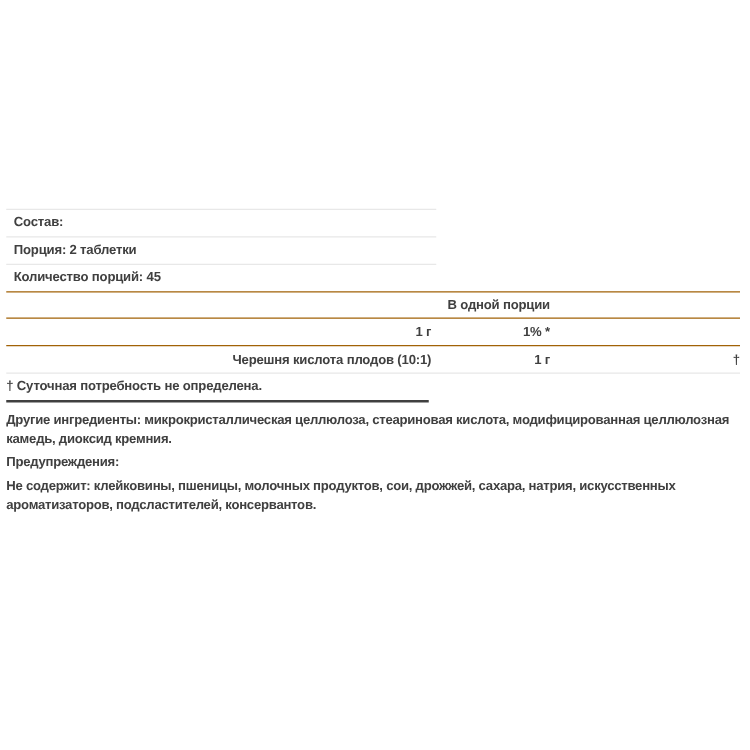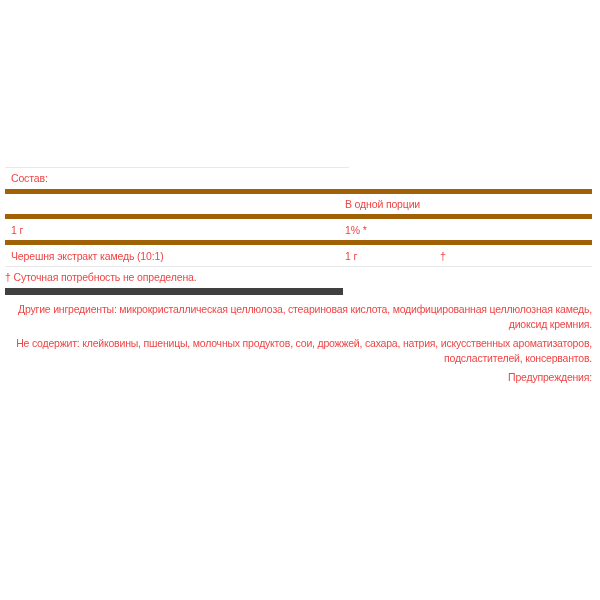--- a/index.html
+++ b/index.html
@@ -6,22 +6,22 @@
     margin: 0;
     padding: 0;
     background: #ffffff;
   }
   .sheet {
     position: relative;
     width: 600px;
     height: 600px;
     background: #ffffff;
     font-family: "Liberation Sans", "DejaVu Sans", sans-serif;
-    font-weight: 400;
-    color: #ef4444;
+    font-weight: 700;
+    color: #404040;
     letter-spacing: -0.15px;
     overflow: hidden;
   }
   .content {
     position: absolute;
     left: 5px;
     top: 167px;
     width: 587px;
   }
   
@@ -34,79 +34,85 @@
     box-sizing: content-box;
     font-size: 10.5px;
     white-space: nowrap;
     overflow: hidden;
   }
   
   .nutri-table { width: 587px; }
   .t-row {
     display: grid;
     grid-template-columns: 334px 95px auto;
-    border-top: 5px solid #a16207;
+    border-top: 1px solid #a16207;
     align-items: center;
     padding-left: 6px;
     font-size: 10.5px;
+    text-align: right;
   }
   .t-row > div { white-space: nowrap; overflow: hidden; }
   .t-row.head { height: 20px; }
   .t-row.data { height: 21px; }
   .t-row.last { border-bottom: 1px solid #e8e8e8; }
   
   .footnotes {
     width: 338px;
-    border-bottom: 7px solid #404040;
+    border-bottom: 2px solid #404040;
   }
   .fn {
     font-size: 10.5px;
     line-height: 21px;
     white-space: nowrap;
   }
   
   .paras { margin-top: 7px; width: 587px; }
   .paras p {
     margin: 0 0 4px 0;
     font-size: 10.5px;
     line-height: 15px;
     letter-spacing: -0.2px;
-    text-align: right;
   }
 </style>
 </head>
 <body>
 
 <div class="sheet">
   <div class="content">
 
     <div class="info-row">
       <span>Состав:</span>
+    </div>
+    <div class="info-row">
+      <span>Порция: 2 таблетки</span>
+    </div>
+    <div class="info-row">
+      <span>Количество порций: 45</span>
     </div>
 
     <div class="nutri-table">
       <div class="t-row head">
         <div></div>
         <div>В одной порции</div>
       </div>
       <div class="t-row data">
         <div>1 г</div>
         <div>1% *</div>
       </div>
       <div class="t-row data last">
-        <div>Черешня экстракт камедь (10:1)</div>
+        <div>Черешня кислота плодов (10:1)</div>
         <div>1 г</div>
         <div>†</div>
       </div>
     </div>
 
     <div class="footnotes">
       <div class="fn">† Суточная потребность не определена.</div>
     </div>
 
     <div class="paras">
       <p>Другие ингредиенты: микрокристаллическая целлюлоза, стеариновая кислота, модифицированная целлюлозная камедь, диоксид кремния.</p>
+      <p>Предупреждения:</p>
       <p>Не содержит: клейковины, пшеницы, молочных продуктов, сои, дрожжей, сахара, натрия, искусственных ароматизаторов, подсластителей, консервантов.</p>
-      <p>Предупреждения:</p>
     </div>
 
   </div>
 </div>
 
 </body></html>

